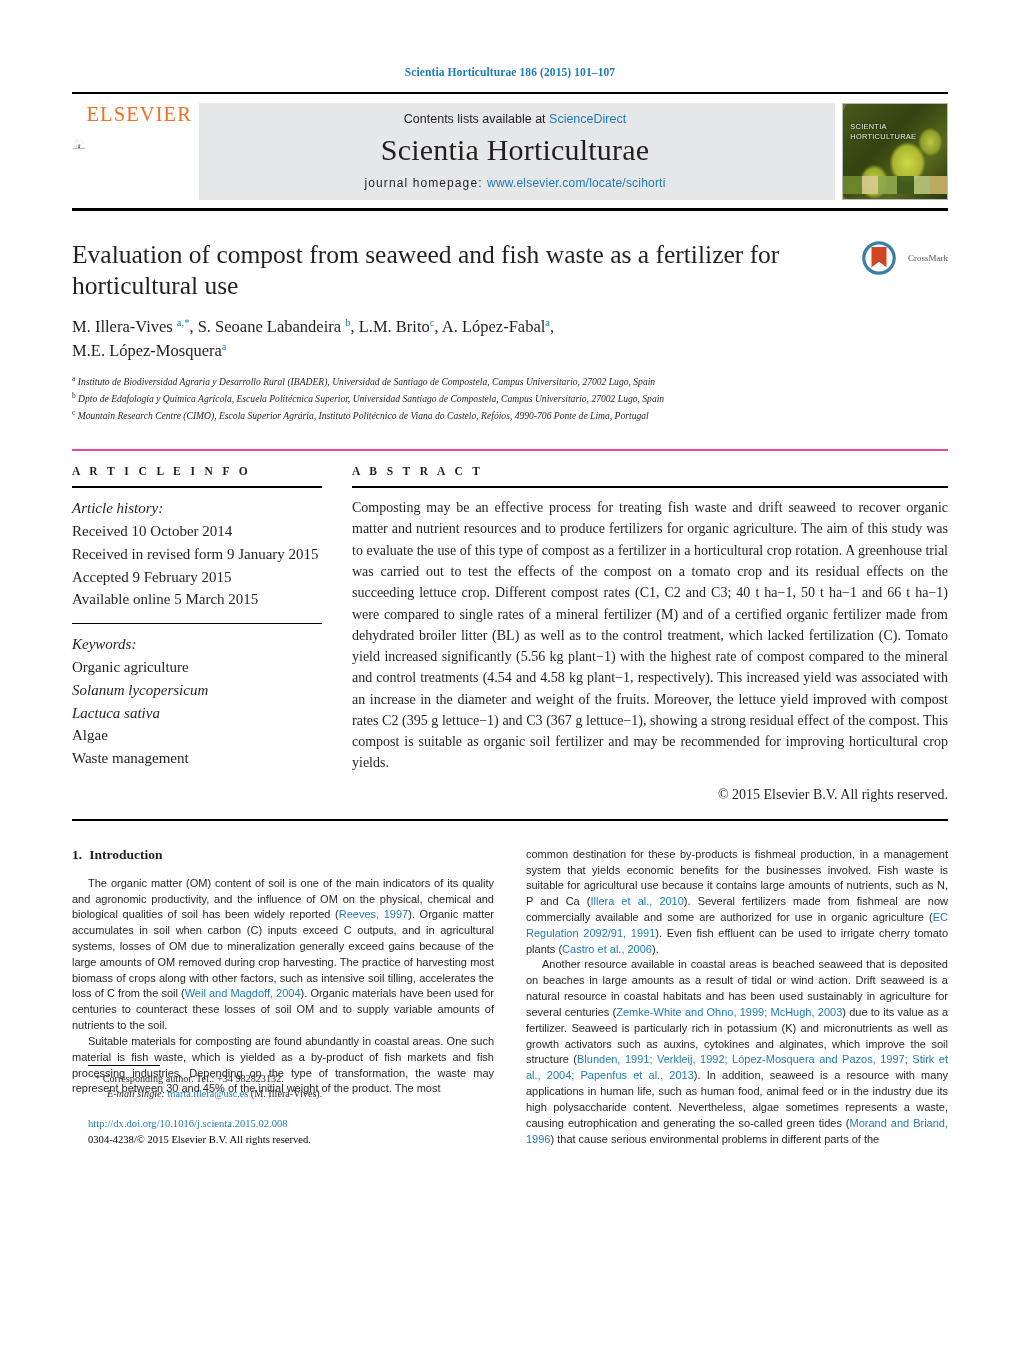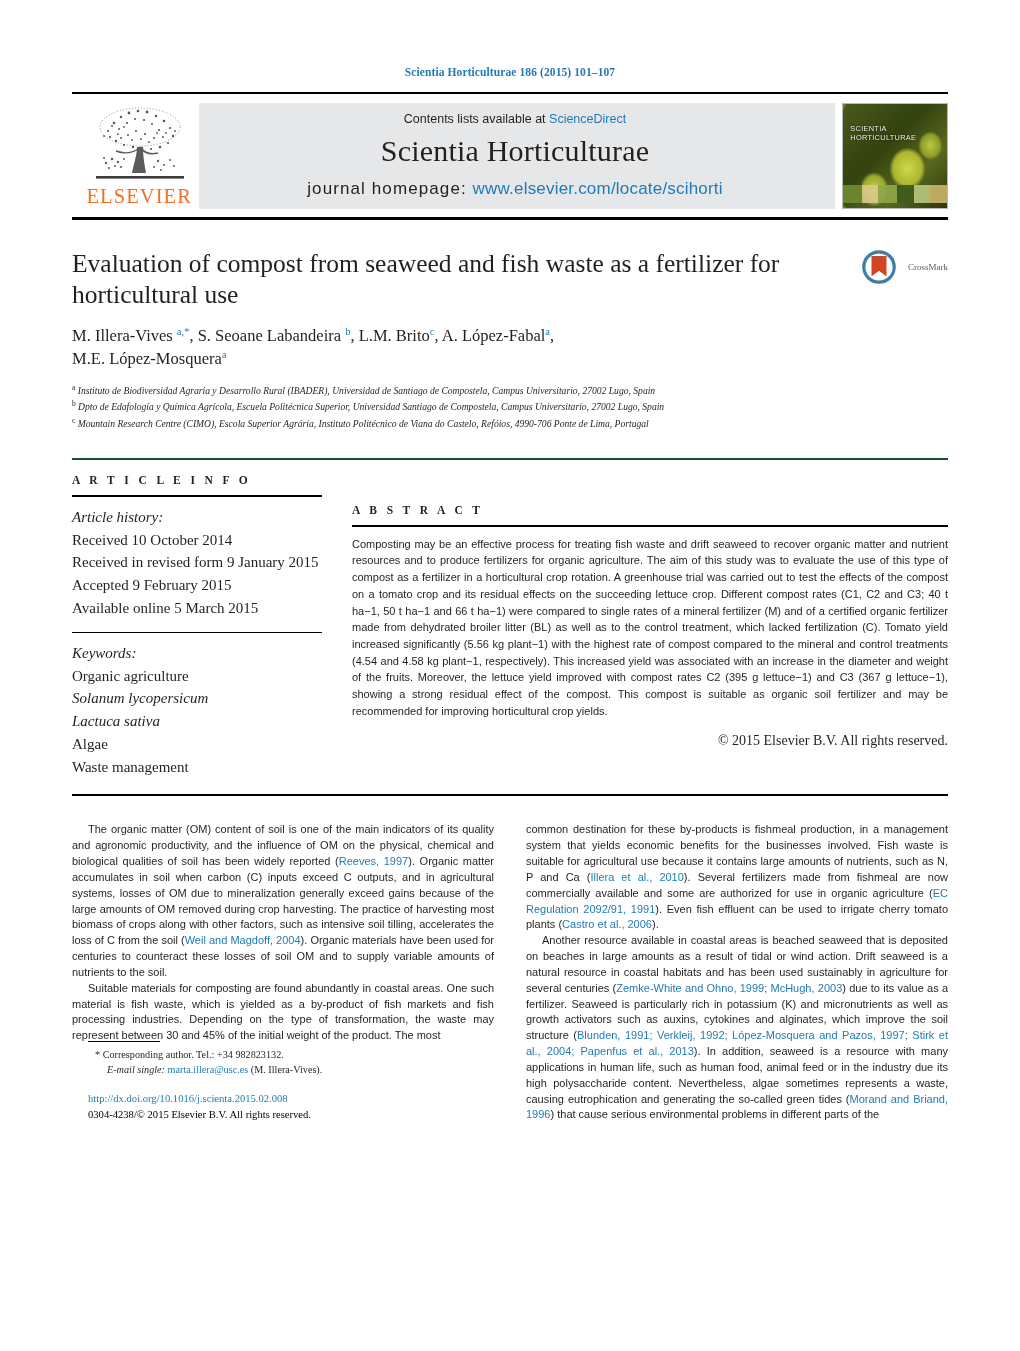--- a/index.html
+++ b/index.html
@@ -40,22 +40,21 @@
     border-bottom: 3px solid #000;
     padding: 9px 0 8px 0;
     display: flex;
     align-items: stretch;
     gap: 7px;
   }
   .elsevier-block {
     width: 120px;
     flex: 0 0 120px;
     display: flex;
-    flex-direction: column;
-    align-items: flex-end;
+    align-items: flex-start;
     justify-content: flex-end;
     padding-bottom: 2px;
   }
   .tree-svg { display:block; }
   .elsevier-word {
     font-family: "Liberation Serif", serif;
     color: #f36f21;
     font-size: 20.5px;
     letter-spacing: 1.1px;
     line-height: 1;
@@ -79,21 +78,21 @@
   .contents-line .sd { color: #1f7bb6; }
   .journal-name {
     font-family: "Liberation Serif", serif;
     font-size: 30px;
     color: #231f20;
     letter-spacing: .2px;
     margin: 7px 0 9px 0;
   }
   .homepage-line {
     font-family: "Liberation Sans", sans-serif;
-    font-size: 17px;
+    font-size: 12px;
     color: #231f20;
     letter-spacing: 1.1px;
   }
   .homepage-line .url { color: #1f7bb6; letter-spacing: .2px; }
   .cover-thumb {
     flex: 0 0 104px;
     width: 104px;
     border: 1px solid #b9b9b9;
     background: #2e3b14;
     position: relative;
@@ -180,25 +179,24 @@
     font-style: italic;
     font-size: 9.6px;
     line-height: 1.62;
     color: #231f20;
   }
   .affiliations sup { font-style: normal; font-size: 7.4px; }
 
   
   .info-abstract {
     margin: 26px 72px 0 72px;
-    border-top: 2px solid #14532d;
+    border-top: 2px solid #ec4899;
     padding-top: 14px;
     display: flex;
     gap: 30px;
-    align-items: center;
   }
   .col-info { flex: 0 0 250px; }
   .col-abs { flex: 1 1 auto; }
   .sec-head {
     font-family: "Liberation Serif", serif;
     font-weight: bold;
     font-size: 11.5px;
     letter-spacing: 3.4px;
     color: #231f20;
     margin-bottom: 9px;
@@ -207,22 +205,22 @@
   .rule-thin { border-top: 1.5px solid #000; margin: 12px 0 9px 0; }
   .info-block {
     font-family: "Liberation Serif", serif;
     font-size: 15px;
     line-height: 1.52;
     color: #231f20;
   }
   .info-block .lbl { font-style: italic; }
   .info-block .ital { font-style: italic; }
   .abstract-text {
-    font-family: Liberation Sans, sans-serif;
-    font-size: 11px;
+    font-family: Liberation Serif, serif;
+    font-size: 14px;
     line-height: 1.52;
     text-align: justify;
     color: #231f20;
   }
   .copyright {
     font-family: "Liberation Serif", serif;
     font-size: 14px;
     text-align: right;
     margin-top: 13px;
     color: #231f20;
@@ -441,20 +439,21 @@
       <div class="rule"></div>
       <div class="abstract-text">Composting may be an effective process for treating fish waste and drift seaweed to recover organic matter and nutrient resources and to produce fertilizers for organic agriculture. The aim of this study was to evaluate the use of this type of compost as a fertilizer in a horticultural crop rotation. A greenhouse trial was carried out to test the effects of the compost on a tomato crop and its residual effects on the succeeding lettuce crop. Different compost rates (C1, C2 and C3; 40 t ha−1, 50 t ha−1 and 66 t ha−1) were compared to single rates of a mineral fertilizer (M) and of a certified organic fertilizer made from dehydrated broiler litter (BL) as well as to the control treatment, which lacked fertilization (C). Tomato yield increased significantly (5.56 kg plant−1) with the highest rate of compost compared to the mineral and control treatments (4.54 and 4.58 kg plant−1, respectively). This increased yield was associated with an increase in the diameter and weight of the fruits. Moreover, the lettuce yield improved with compost rates C2 (395 g lettuce−1) and C3 (367 g lettuce−1), showing a strong residual effect of the compost. This compost is suitable as organic soil fertilizer and may be recommended for improving horticultural crop yields.</div>
       <div class="copyright">© 2015 Elsevier B.V. All rights reserved.</div>
     </div>
   </div>
   <div class="abs-bottom-rule"></div>
 
   <div class="body-cols">
 
     <div class="bcol">
+      <div class="h1"><span class="num">1.</span><span>Introduction</span></div>
 
       <p class="ptext"><span>The organic matter (OM) content of soil is one of the main indicators of its quality and agronomic productivity, and the influence of OM on the physical, chemical and biological qualities of soil has been widely reported (</span><span class="ref">Reeves, 1997</span><span>). Organic matter accumulates in soil when carbon (C) inputs exceed C outputs, and in agricultural systems, losses of OM due to mineralization generally exceed gains because of the large amounts of OM removed during crop harvesting. The practice of harvesting most biomass of crops along with other factors, such as intensive soil tilling, accelerates the loss of C from the soil (</span><span class="ref">Weil and Magdoff, 2004</span><span>). Organic materials have been used for centuries to counteract these losses of soil OM and to supply variable amounts of nutrients to the soil.</span></p>
 
       <p class="ptext">Suitable materials for composting are found abundantly in coastal areas. One such material is fish waste, which is yielded as a by-product of fish markets and fish processing industries. Depending on the type of transformation, the waste may represent between 30 and 45% of the initial weight of the product. The most</p>
 
       <div class="footnote-area">
         <div class="fn-rule"></div>
         <div class="fn"><span>*</span> <span>Corresponding author. Tel.: +34 982823132.</span></div>
         <div class="fn" style="padding-left:22px;"><span class="ital">E-mail single:</span> <span class="ref">marta.illera@usc.es</span> <span>(M. Illera-Vives).</span></div>
         <div class="doi-block">

